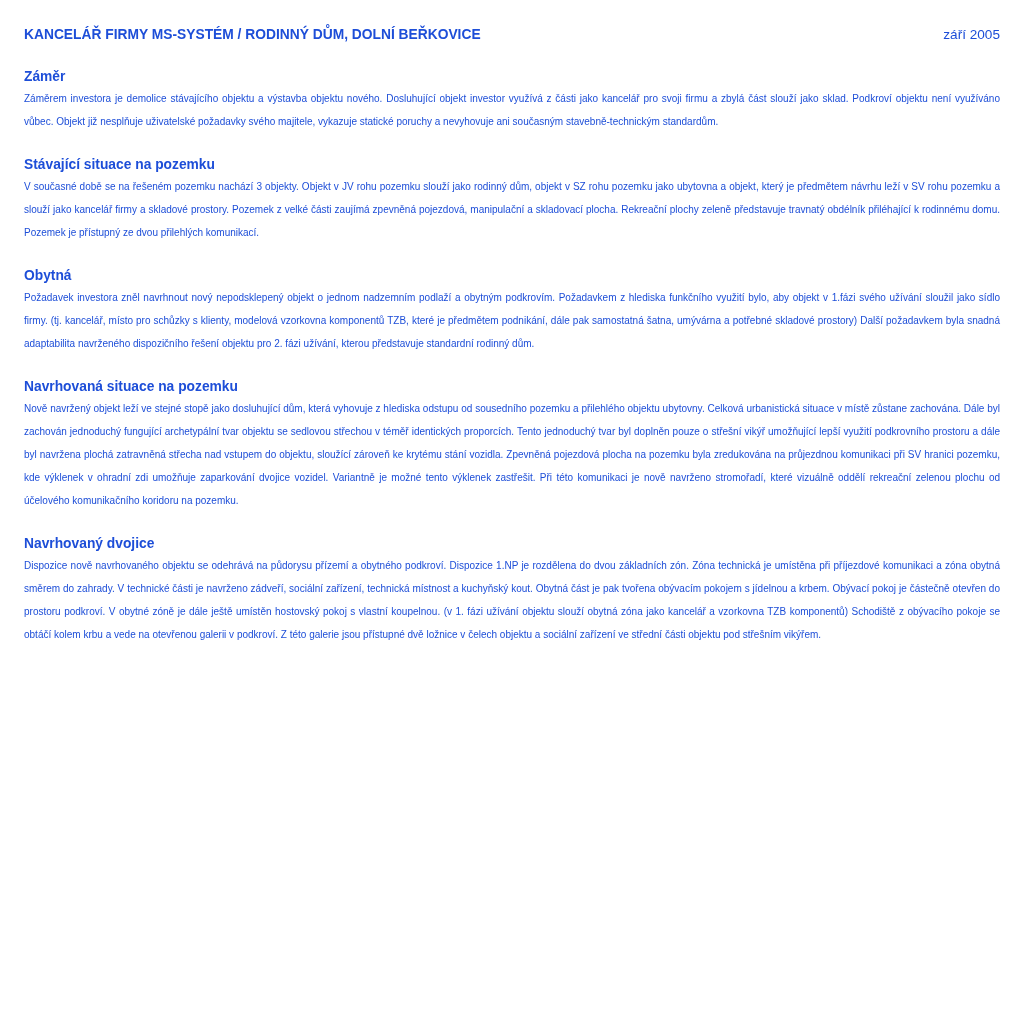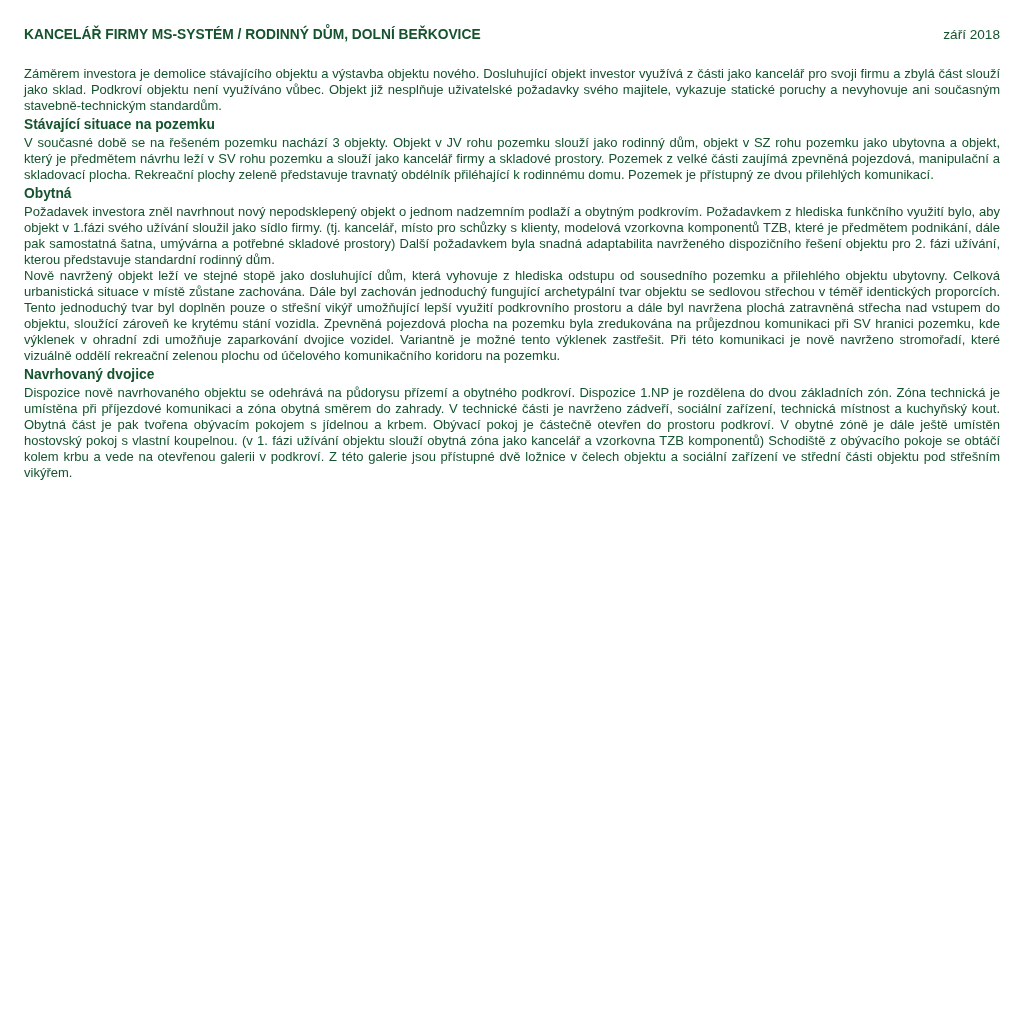--- a/index.html
+++ b/index.html
@@ -6,21 +6,21 @@
     margin: 0;
     padding: 0;
     background: #ffffff;
   }
   .page {
     width: 1024px;
     height: 844px;
     box-sizing: border-box;
     padding: 24px 24px 0 24px;
     background: #ffffff;
-    color: #14532d;
+    color: #1d4ed8;
     font-family: "Liberation Sans", sans-serif;
     font-size: 13.6px;
     line-height: 21px;
     overflow: hidden;
   }
   .doc-header {
     display: flex;
     justify-content: space-between;
     align-items: baseline;
     margin-bottom: 21px;
@@ -32,61 +32,64 @@
     font-weight: bold;
     letter-spacing: 0;
   }
   .doc-date {
     font-size: 13.6px;
     line-height: 21px;
     font-weight: normal;
     white-space: nowrap;
   }
   .doc-section + .doc-section {
+    margin-top: 21px;
   }
   .sec-heading {
     margin: 0;
     font-size: 13.8px;
     line-height: 21px;
     font-weight: bold;
   }
   .sec-body {
     margin: 0;
     text-align: justify;
-    font-size: 13px;
-    line-height: 16px;
+    font-size: 10px;
+    line-height: 23px;
   }
 </style>
 </head>
 <body>
 
 <div class="page">
 
   <header class="doc-header">
     <h1 class="doc-title">KANCELÁŘ FIRMY MS-SYSTÉM / RODINNÝ DŮM, DOLNÍ BEŘKOVICE</h1>
-    <span class="doc-date">září 2018</span>
+    <span class="doc-date">září 2005</span>
   </header>
 
   <main>
 
     <section class="doc-section">
+      <h2 class="sec-heading">Záměr</h2>
       <p class="sec-body">Záměrem investora je demolice stávajícího objektu a výstavba objektu nového. Dosluhující objekt investor využívá z části jako kancelář pro svoji firmu a zbylá část slouží jako sklad. Podkroví objektu není využíváno vůbec. Objekt již nesplňuje uživatelské požadavky svého majitele, vykazuje statické poruchy a nevyhovuje ani současným stavebně-technickým standardům.</p>
     </section>
 
     <section class="doc-section">
       <h2 class="sec-heading">Stávající situace na pozemku</h2>
       <p class="sec-body">V současné době se na řešeném pozemku nachází 3 objekty. Objekt v JV rohu pozemku slouží jako rodinný dům, objekt v SZ rohu pozemku jako ubytovna a objekt, který je předmětem návrhu leží v SV rohu pozemku a slouží jako kancelář firmy a skladové prostory. Pozemek z velké části zaujímá zpevněná pojezdová, manipulační a skladovací plocha. Rekreační plochy zeleně představuje travnatý obdélník přiléhající k rodinnému domu. Pozemek je přístupný ze dvou přilehlých komunikací.</p>
     </section>
 
     <section class="doc-section">
       <h2 class="sec-heading">Obytná</h2>
       <p class="sec-body">Požadavek investora zněl navrhnout nový nepodsklepený objekt o jednom nadzemním podlaží a obytným podkrovím. Požadavkem z hlediska funkčního využití bylo, aby objekt v 1.fázi svého užívání sloužil jako sídlo firmy. (tj. kancelář, místo pro schůzky s klienty, modelová vzorkovna komponentů TZB, které je předmětem podnikání, dále pak samostatná šatna, umývárna a potřebné skladové prostory) Další požadavkem byla snadná adaptabilita navrženého dispozičního řešení objektu pro 2. fázi užívání, kterou představuje standardní rodinný dům.</p>
     </section>
 
     <section class="doc-section">
+      <h2 class="sec-heading">Navrhovaná situace na pozemku</h2>
       <p class="sec-body">Nově navržený objekt leží ve stejné stopě jako dosluhující dům, která vyhovuje z hlediska odstupu od sousedního pozemku a přilehlého objektu ubytovny. Celková urbanistická situace v místě zůstane zachována. Dále byl zachován jednoduchý fungující archetypální tvar objektu se sedlovou střechou v téměř identických proporcích. Tento jednoduchý tvar byl doplněn pouze o střešní vikýř umožňující lepší využití podkrovního prostoru a dále byl navržena plochá zatravněná střecha nad vstupem do objektu, sloužící zároveň ke krytému stání vozidla. Zpevněná pojezdová plocha na pozemku byla zredukována na průjezdnou komunikaci při SV hranici pozemku, kde výklenek v ohradní zdi umožňuje zaparkování dvojice vozidel. Variantně je možné tento výklenek zastřešit. Při této komunikaci je nově navrženo stromořadí, které vizuálně oddělí rekreační zelenou plochu od účelového komunikačního koridoru na pozemku.</p>
     </section>
 
     <section class="doc-section">
       <h2 class="sec-heading">Navrhovaný dvojice</h2>
       <p class="sec-body">Dispozice nově navrhovaného objektu se odehrává na půdorysu přízemí a obytného podkroví. Dispozice 1.NP je rozdělena do dvou základních zón. Zóna technická je umístěna při příjezdové komunikaci a zóna obytná směrem do zahrady. V technické části je navrženo zádveří, sociální zařízení, technická místnost a kuchyňský kout. Obytná část je pak tvořena obývacím pokojem s jídelnou a krbem. Obývací pokoj je částečně otevřen do prostoru podkroví. V obytné zóně je dále ještě umístěn hostovský pokoj s vlastní koupelnou. (v 1. fázi užívání objektu slouží obytná zóna jako kancelář a vzorkovna TZB komponentů) Schodiště z obývacího pokoje se obtáčí kolem krbu a vede na otevřenou galerii v podkroví. Z této galerie jsou přístupné dvě ložnice v čelech objektu a sociální zařízení ve střední části objektu pod střešním vikýřem.</p>
     </section>
 
   </main>
 

